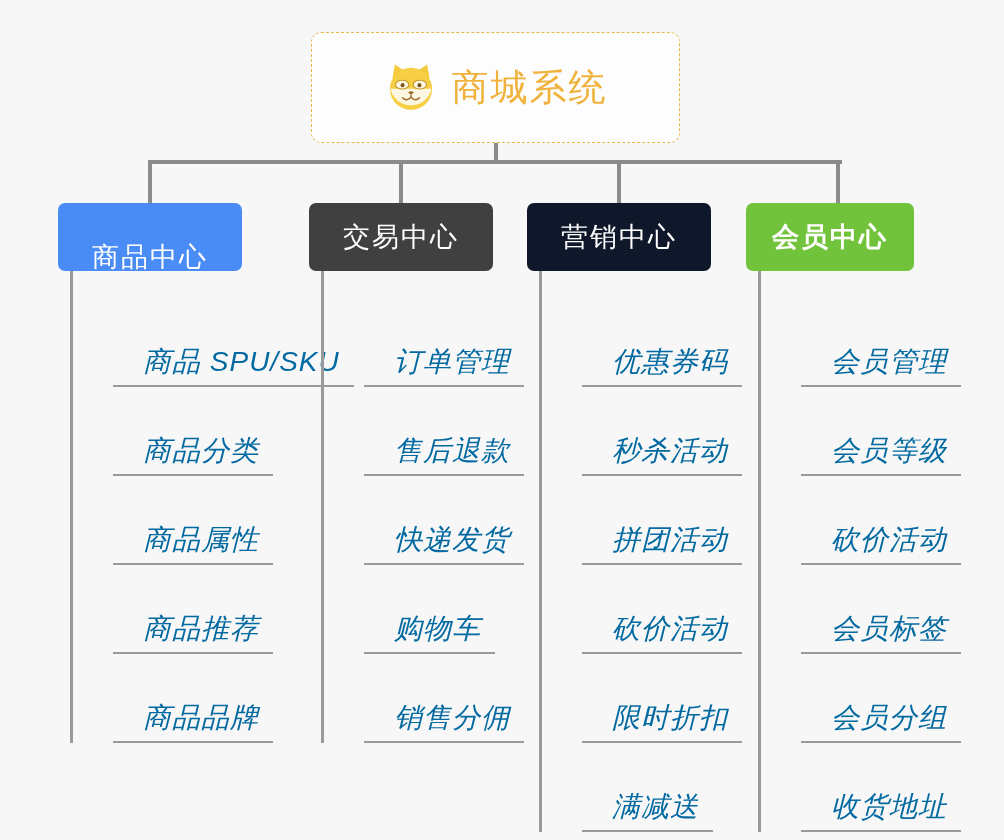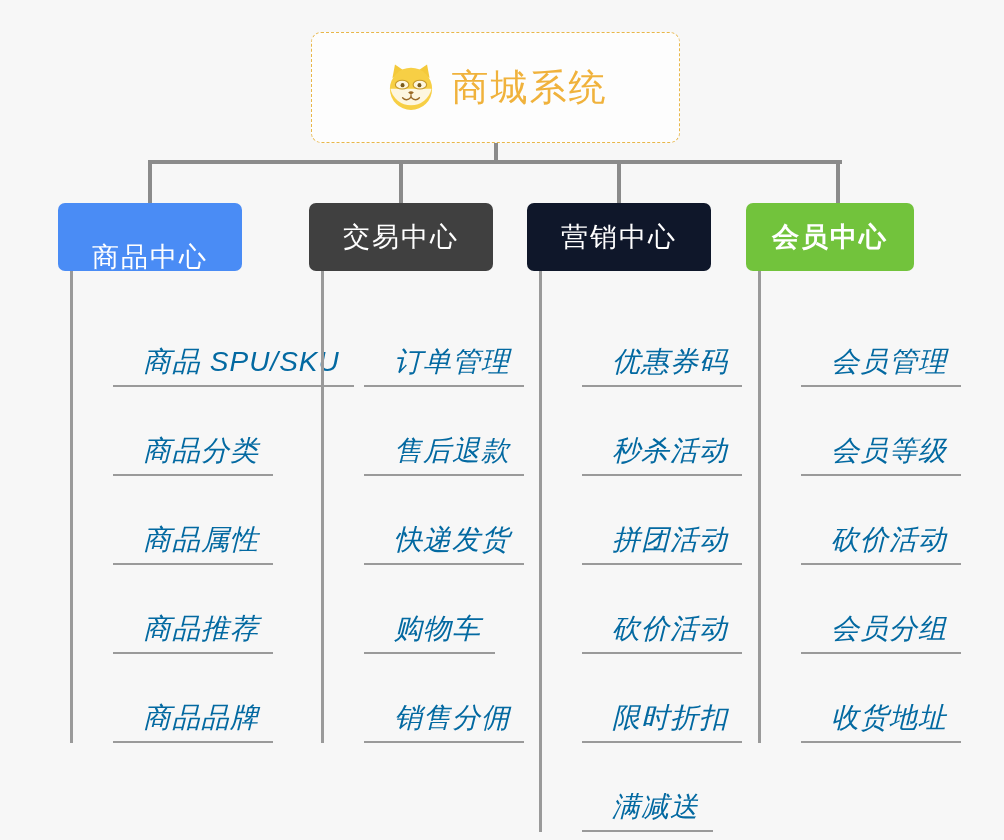--- a/index.html
+++ b/index.html
@@ -225,20 +225,23 @@
       <li class="branch-item">
           <span class="branch-item-label">会员管理</span>
         </li>
       <li class="branch-item">
           <span class="branch-item-label">会员等级</span>
         </li>
       <li class="branch-item">
           <span class="branch-item-label">砍价活动</span>
         </li>
       <li class="branch-item">
+          <span class="branch-item-label">会员标签</span>
+        </li>
+      <li class="branch-item">
           <span class="branch-item-label">会员分组</span>
         </li>
       <li class="branch-item">
           <span class="branch-item-label">收货地址</span>
         </li>
     </ul>
   </div>
 
 </div>
 

